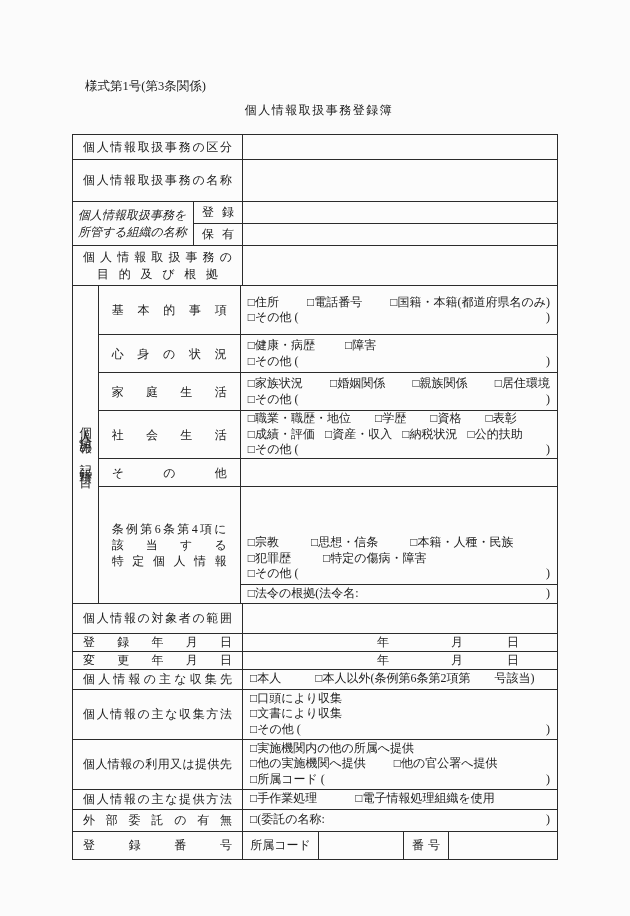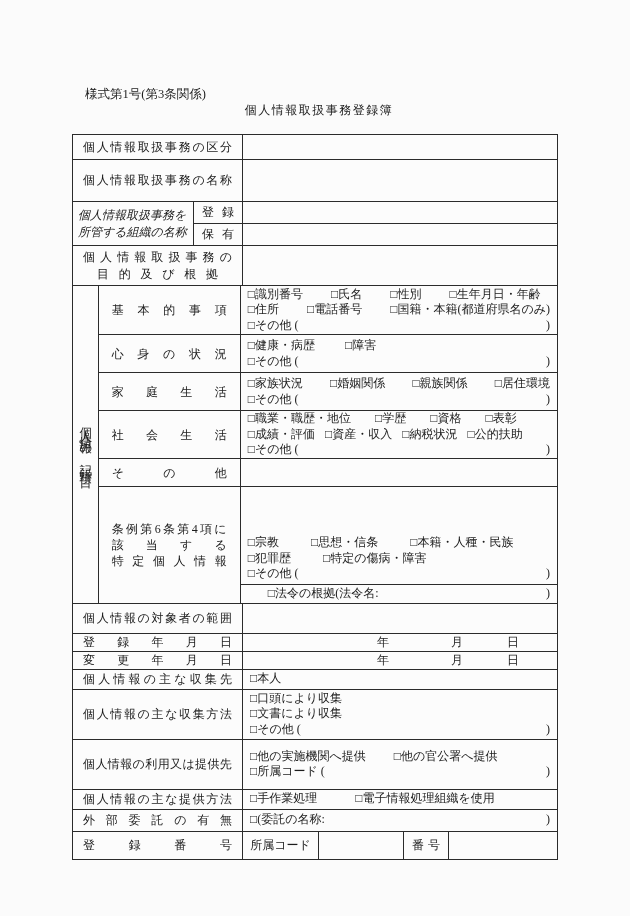--- a/index.html
+++ b/index.html
@@ -2,21 +2,21 @@
 <html><head>
 <meta charset="utf-8">
 <style>
   * { margin:0; padding:0; box-sizing:border-box; }
   html,body { background:#fbfbfb; }
   .page {
     position:relative; width:630px; height:916px; background:#fbfbfb;
     font-family:"Liberation Serif","DejaVu Serif",serif;
     color:#1c1c1c; font-size:12px; overflow:hidden;
   }
-  .form-no { position:absolute; left:85px; top:86px; font-size:12.5px;text-align:center; }
+  .form-no { position:absolute; left:85px; top:78px; font-size:12.5px;text-align:center; }
   .title   { position:absolute; left:4px; top:102px; width:100%; text-align:center;
              font-size:12px; letter-spacing:1.5px; }
   .tbl { position:absolute; left:72px; top:134px; width:486px;
          border:1.5px solid #2b2b2b; background:#fcfcfc; }
   .row { display:flex; }
   .row + .row { border-top:1px solid #2b2b2b; }
   
   .lbl { width:170px; border-right:1px solid #2b2b2b; display:flex;
          flex-direction:column; justify-content:center; padding:0 10px; }
   .spread { display:flex; justify-content:space-between; }
@@ -52,21 +52,21 @@
   .groups { flex:1; display:flex; flex-direction:column; }
   .grp { display:flex; }
   .grp + .grp { border-top:1px solid #2b2b2b; }
   .cat { width:142px; border-right:1px solid #2b2b2b; display:flex;
          flex-direction:column; justify-content:center; padding:0 13px;
          line-height:16px; }
   .tk-right { flex:1; display:flex; flex-direction:column; }
   .tk-top { height:52px; border-bottom:1px solid #2b2b2b; display:flex;
             flex-direction:column; justify-content:center; padding:1px 7px;margin-top:46px; }
   .tk-bottom { flex:1; display:flex; flex-direction:column; justify-content:center;
-               padding:1px 7px;margin-left:20px; }
+               padding:1px 7px; }
   
   .dateline { flex-direction:row; align-items:center; }
   .u-y{margin-left:96px}.u-m{margin-left:62px}.u-d{margin-left:44px}
   
   .cell { border-right:1px solid #2b2b2b; display:flex; align-items:center; }
   .cell-shozoku { width:76px; justify-content:center; }
   .cell-blank1  { width:85px; }
   .cell-bango   { width:45px; padding:0 8px; }
   .cell-bango .spread { flex:1; }
   .cell-blank2  { flex:1; border-right:none; }
@@ -179,26 +179,20 @@
           <div class="cat">
             <div class="spread">
                 <span>基</span>
                 <span>本</span>
                 <span>的</span>
                 <span>事</span>
                 <span>項</span>
               </div>
           </div>
           <div class="content">
-            <div class="hline g28">
-              <span>□識別番号</span>
-              <span>□氏名</span>
-              <span>□性別</span>
-              <span>□生年月日・年齢</span>
-            </div>
             <div class="hline g20">
               <span>□住所</span>
               <span>□電話番号</span>
               <span>□国籍・本籍(都道府県名のみ)</span>
             </div>
             <div class="hline">
               <span>□その他 (</span>
               <span class="fill"></span>
               <span>)</span>
             </div>
@@ -415,20 +409,21 @@
             <span>主</span>
             <span>な</span>
             <span>収</span>
             <span>集</span>
             <span>先</span>
           </div>
       </div>
       <div class="content">
         <div class="hline g34">
           <span>□本人</span>
+          <span>□本人以外(条例第6条第2項第　　号該当)</span>
         </div>
       </div>
     </div>
 
     <div class="row h50">
       <div class="lbl">
         <div class="spread">
             <span>個</span>
             <span>人</span>
             <span>情</span>
@@ -468,20 +463,23 @@
             <span>利</span>
             <span>用</span>
             <span>又</span>
             <span>は</span>
             <span>提</span>
             <span>供</span>
             <span>先</span>
           </div>
       </div>
       <div class="content">
+        <div class="hline">
+          <span>□実施機関内の他の所属へ提供</span>
+        </div>
         <div class="hline g28">
           <span>□他の実施機関へ提供</span>
           <span>□他の官公署へ提供</span>
         </div>
         <div class="hline">
           <span>□所属コード (</span>
           <span class="fill"></span>
           <span>)</span>
         </div>
       </div>

